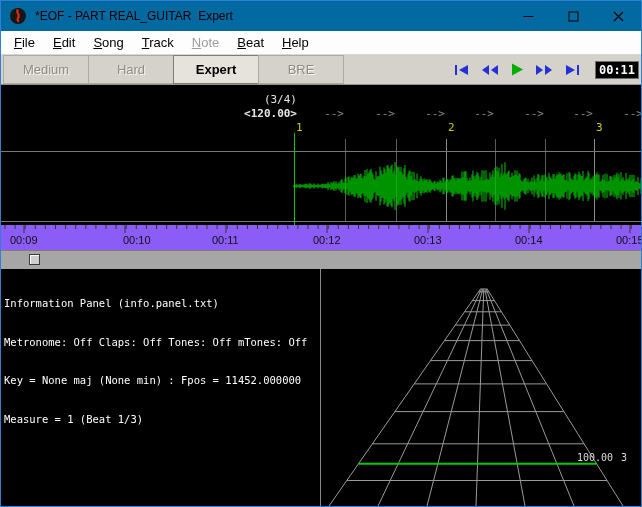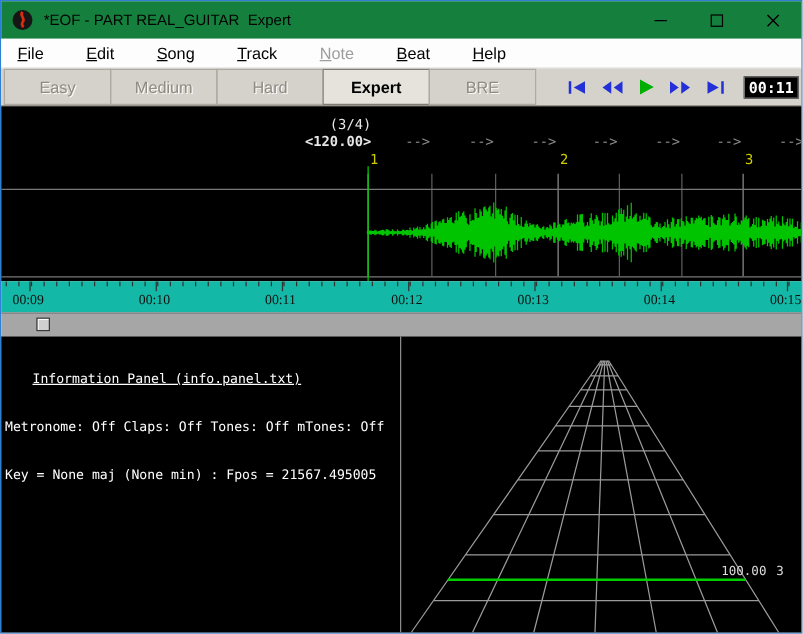--- a/index.html
+++ b/index.html
@@ -1,27 +1,27 @@
 <!DOCTYPE html>
 <html><head>
 <meta charset="utf-8">
 <style>
   html,body{margin:0;padding:0;}
   body{width:642px;height:507px;overflow:hidden;background:#888;font-family:"Liberation Sans",sans-serif;}
   .window{width:642px;height:507px;box-sizing:border-box;border:1px solid #2f7fd6;background:#fff;display:flex;flex-direction:column;}
 
   
-  .titlebar{height:30px;flex:0 0 30px;background:#15803d;display:flex;align-items:center;}
+  .titlebar{height:30px;flex:0 0 30px;background:#0369a1;display:flex;align-items:center;}
   .title-icon{width:18px;height:18px;margin-left:8px;flex:0 0 auto;}
   .title-text{font-size:12px;color:#000;margin-left:8px;white-space:pre;}
   .caption-buttons{margin-left:auto;display:flex;height:100%;}
   .caption-btn{width:45px;height:100%;display:flex;align-items:center;justify-content:center;}
 
   
-  .menubar{height:23px;flex:0 0 23px;background:#fdfdfd;display:flex;align-items:center;padding-left:4px;border-bottom:1px solid #d9d9d9;gap:16px;}
+  .menubar{height:23px;flex:0 0 23px;background:#fdfdfd;display:flex;align-items:center;padding-left:4px;border-bottom:1px solid #d9d9d9;}
   .menu-item{display:inline-block;padding:2px 9px;font-size:13px;color:#000;}
   .menu-item::first-letter{text-decoration:underline;}
   .menu-item.disabled{color:#9d9d9d;}
 
   
   .toolbar{height:29px;flex:0 0 29px;background:#d5d2cb;display:flex;align-items:stretch;border-bottom:1px solid #97938c;padding-left:2px;}
   .tab{width:86px;display:flex;align-items:center;justify-content:center;font-size:13px;color:#8f8b83;text-shadow:1px 1px 0 rgba(255,255,255,.85);border:1px solid #aeaaa2;margin-right:-1px;box-sizing:border-box;}
   .tab.active{background:#e6e3dd;border-color:#807c74;color:#000;font-weight:bold;text-shadow:none;}
   .transport{margin-left:auto;display:flex;align-items:center;gap:3px;margin-right:12px;}
   .tbtn{width:24px;height:18px;display:flex;align-items:center;justify-content:center;}
@@ -33,30 +33,30 @@
   .ts-label,.tempo-label{position:absolute;left:296px;transform:translateX(-100%);color:#e6e6e6;font-size:11px;white-space:pre;}
   .ts-label{top:8px;}
   .tempo-label{top:22px;font-weight:bold;}
   .beat-line{position:absolute;top:54px;height:82px;width:1px;}
   .beat-arrow{position:absolute;top:22px;transform:translateX(-100%);font-size:11px;white-space:pre;}
   .beat-number{position:absolute;top:36px;font-size:11px;}
   #seek-line{position:absolute;top:48px;height:92px;width:1px;}
   #wave-svg{position:absolute;left:0;top:0;}
 
   
-  .ruler{height:25px;flex:0 0 25px;background:#14b8a6;position:relative;overflow:hidden;font-family:Liberation Serif, serif;}
+  .ruler{height:25px;flex:0 0 25px;background:#8b5cf6;position:relative;overflow:hidden;font-family:Liberation Sans, sans-serif;}
   .ruler-label{position:absolute;top:9px;font-size:11px;color:#111;white-space:pre;}
   .ruler-ticks{position:absolute;left:0;top:0;}
   .scrollstrip{height:19px;flex:0 0 19px;background:#a6a6a6;border-top:1px solid #7d7d7d;position:relative;box-sizing:border-box;}
   .scroll-thumb{position:absolute;left:28px;top:3px;width:11px;height:11px;background:#cfcfcf;border:1px solid #3a3a3a;box-shadow:inset 1px 1px 0 #fff;box-sizing:border-box;}
 
   
   .bottom{flex:1;display:flex;background:#000;overflow:hidden;}
   .info-panel{width:320px;flex:0 0 320px;box-sizing:border-box;border-right:1px solid #8a8a8a;color:#fff;font-family:"DejaVu Sans Mono",monospace;font-size:10.5px;line-height:12.9px;padding:2px 0 0 3px;white-space:pre;overflow:hidden;}
-  .info-title{text-decoration:underline;margin-left:22px;}
+  .info-title{}
   .view3d{flex:1;position:relative;overflow:hidden;}
   .v3d-label{position:absolute;color:#dcdcdc;font-family:"DejaVu Sans Mono",monospace;font-size:10px;}
   #v3d-tempo{left:256px;top:183px;}
   #v3d-beat{left:300px;top:183px;}
 </style>
 </head>
 <body>
 
 <div class="window">
 
@@ -91,21 +91,20 @@
     <span class="menu-item">File</span>
     <span class="menu-item">Edit</span>
     <span class="menu-item">Song</span>
     <span class="menu-item">Track</span>
     <span class="menu-item disabled">Note</span>
     <span class="menu-item">Beat</span>
     <span class="menu-item">Help</span>
   </div>
 
   <div class="toolbar">
-    <div class="tab">Easy</div>
     <div class="tab">Medium</div>
     <div class="tab">Hard</div>
     <div class="tab active">Expert</div>
     <div class="tab">BRE</div>
 
     <div class="transport">
       <div class="tbtn">
         <svg width="18" height="12" viewBox="0 0 18 12">
           <rect x="1" y="1" width="2" height="10" fill="#2330d8"></rect>
             <polygon points="14,1 5,6 14,11" fill="#2330d8"></polygon>
@@ -166,37 +165,38 @@
     <span class="ts-label">(3/4)</span>
     <span class="tempo-label">&lt;120.00&gt;</span>
     <div id="seek-line" style="left: 293px; background: rgb(0, 204, 0);"></div>
   </div>
 
   <div class="ruler">
     <svg class="ruler-ticks" width="640" height="25">
       <path id="ruler-ticks-path" stroke="#333" fill="none" d="M4.0 0V4M14.1 0V4M24.2 0V4M34.3 0V4M44.4 0V4M54.5 0V4M64.6 0V4M74.7 0V4M84.8 0V4M94.9 0V4M105.0 0V4M115.1 0V4M125.2 0V4M135.3 0V4M145.4 0V4M155.5 0V4M165.6 0V4M175.7 0V4M185.8 0V4M195.9 0V4M206.0 0V4M216.1 0V4M226.2 0V4M236.3 0V4M246.4 0V4M256.5 0V4M266.6 0V4M276.7 0V4M286.8 0V4M296.9 0V4M307.0 0V4M317.1 0V4M327.2 0V4M337.3 0V4M347.4 0V4M357.5 0V4M367.6 0V4M377.7 0V4M387.8 0V4M397.9 0V4M408.0 0V4M418.1 0V4M428.2 0V4M438.3 0V4M448.4 0V4M458.5 0V4M468.6 0V4M478.7 0V4M488.8 0V4M498.9 0V4M509.0 0V4M519.1 0V4M529.2 0V4M539.3 0V4M549.4 0V4M559.5 0V4M569.6 0V4M579.7 0V4M589.8 0V4M599.9 0V4M610.0 0V4M620.1 0V4M630.2 0V4M23 0V8M124 0V8M225 0V8M326 0V8M427 0V8M528 0V8M629 0V8"></path>
     </svg>
   <span class="ruler-label" style="left: 9px;">00:09</span>
-      <span class="ruler-label" style="left: 110px;">00:10</span>
+      <span class="ruler-label" style="left: 122px;">00:10</span>
       <span class="ruler-label" style="left: 211px;">00:11</span>
       <span class="ruler-label" style="left: 312px;">00:12</span>
       <span class="ruler-label" style="left: 413px;">00:13</span>
       <span class="ruler-label" style="left: 514px;">00:14</span>
       <span class="ruler-label" style="left: 615px;">00:15</span>
     </div>
 
   <div class="scrollstrip">
     <div class="scroll-thumb"></div>
   </div>
 
   <div class="bottom">
     <div class="info-panel">
       <div class="info-title">Information Panel (info.panel.txt)</div>
       <div class="info-line">Metronome: Off Claps: Off Tones: Off mTones: Off</div>
-      <div class="info-line">Key = None maj (None min) : Fpos = 21567.495005</div>
+      <div class="info-line">Key = None maj (None min) : Fpos = 11452.000000</div>
+      <div class="info-line">Measure = 1 (Beat 1/3)</div>
       
       
       
       
       
       
       
       
       
       

